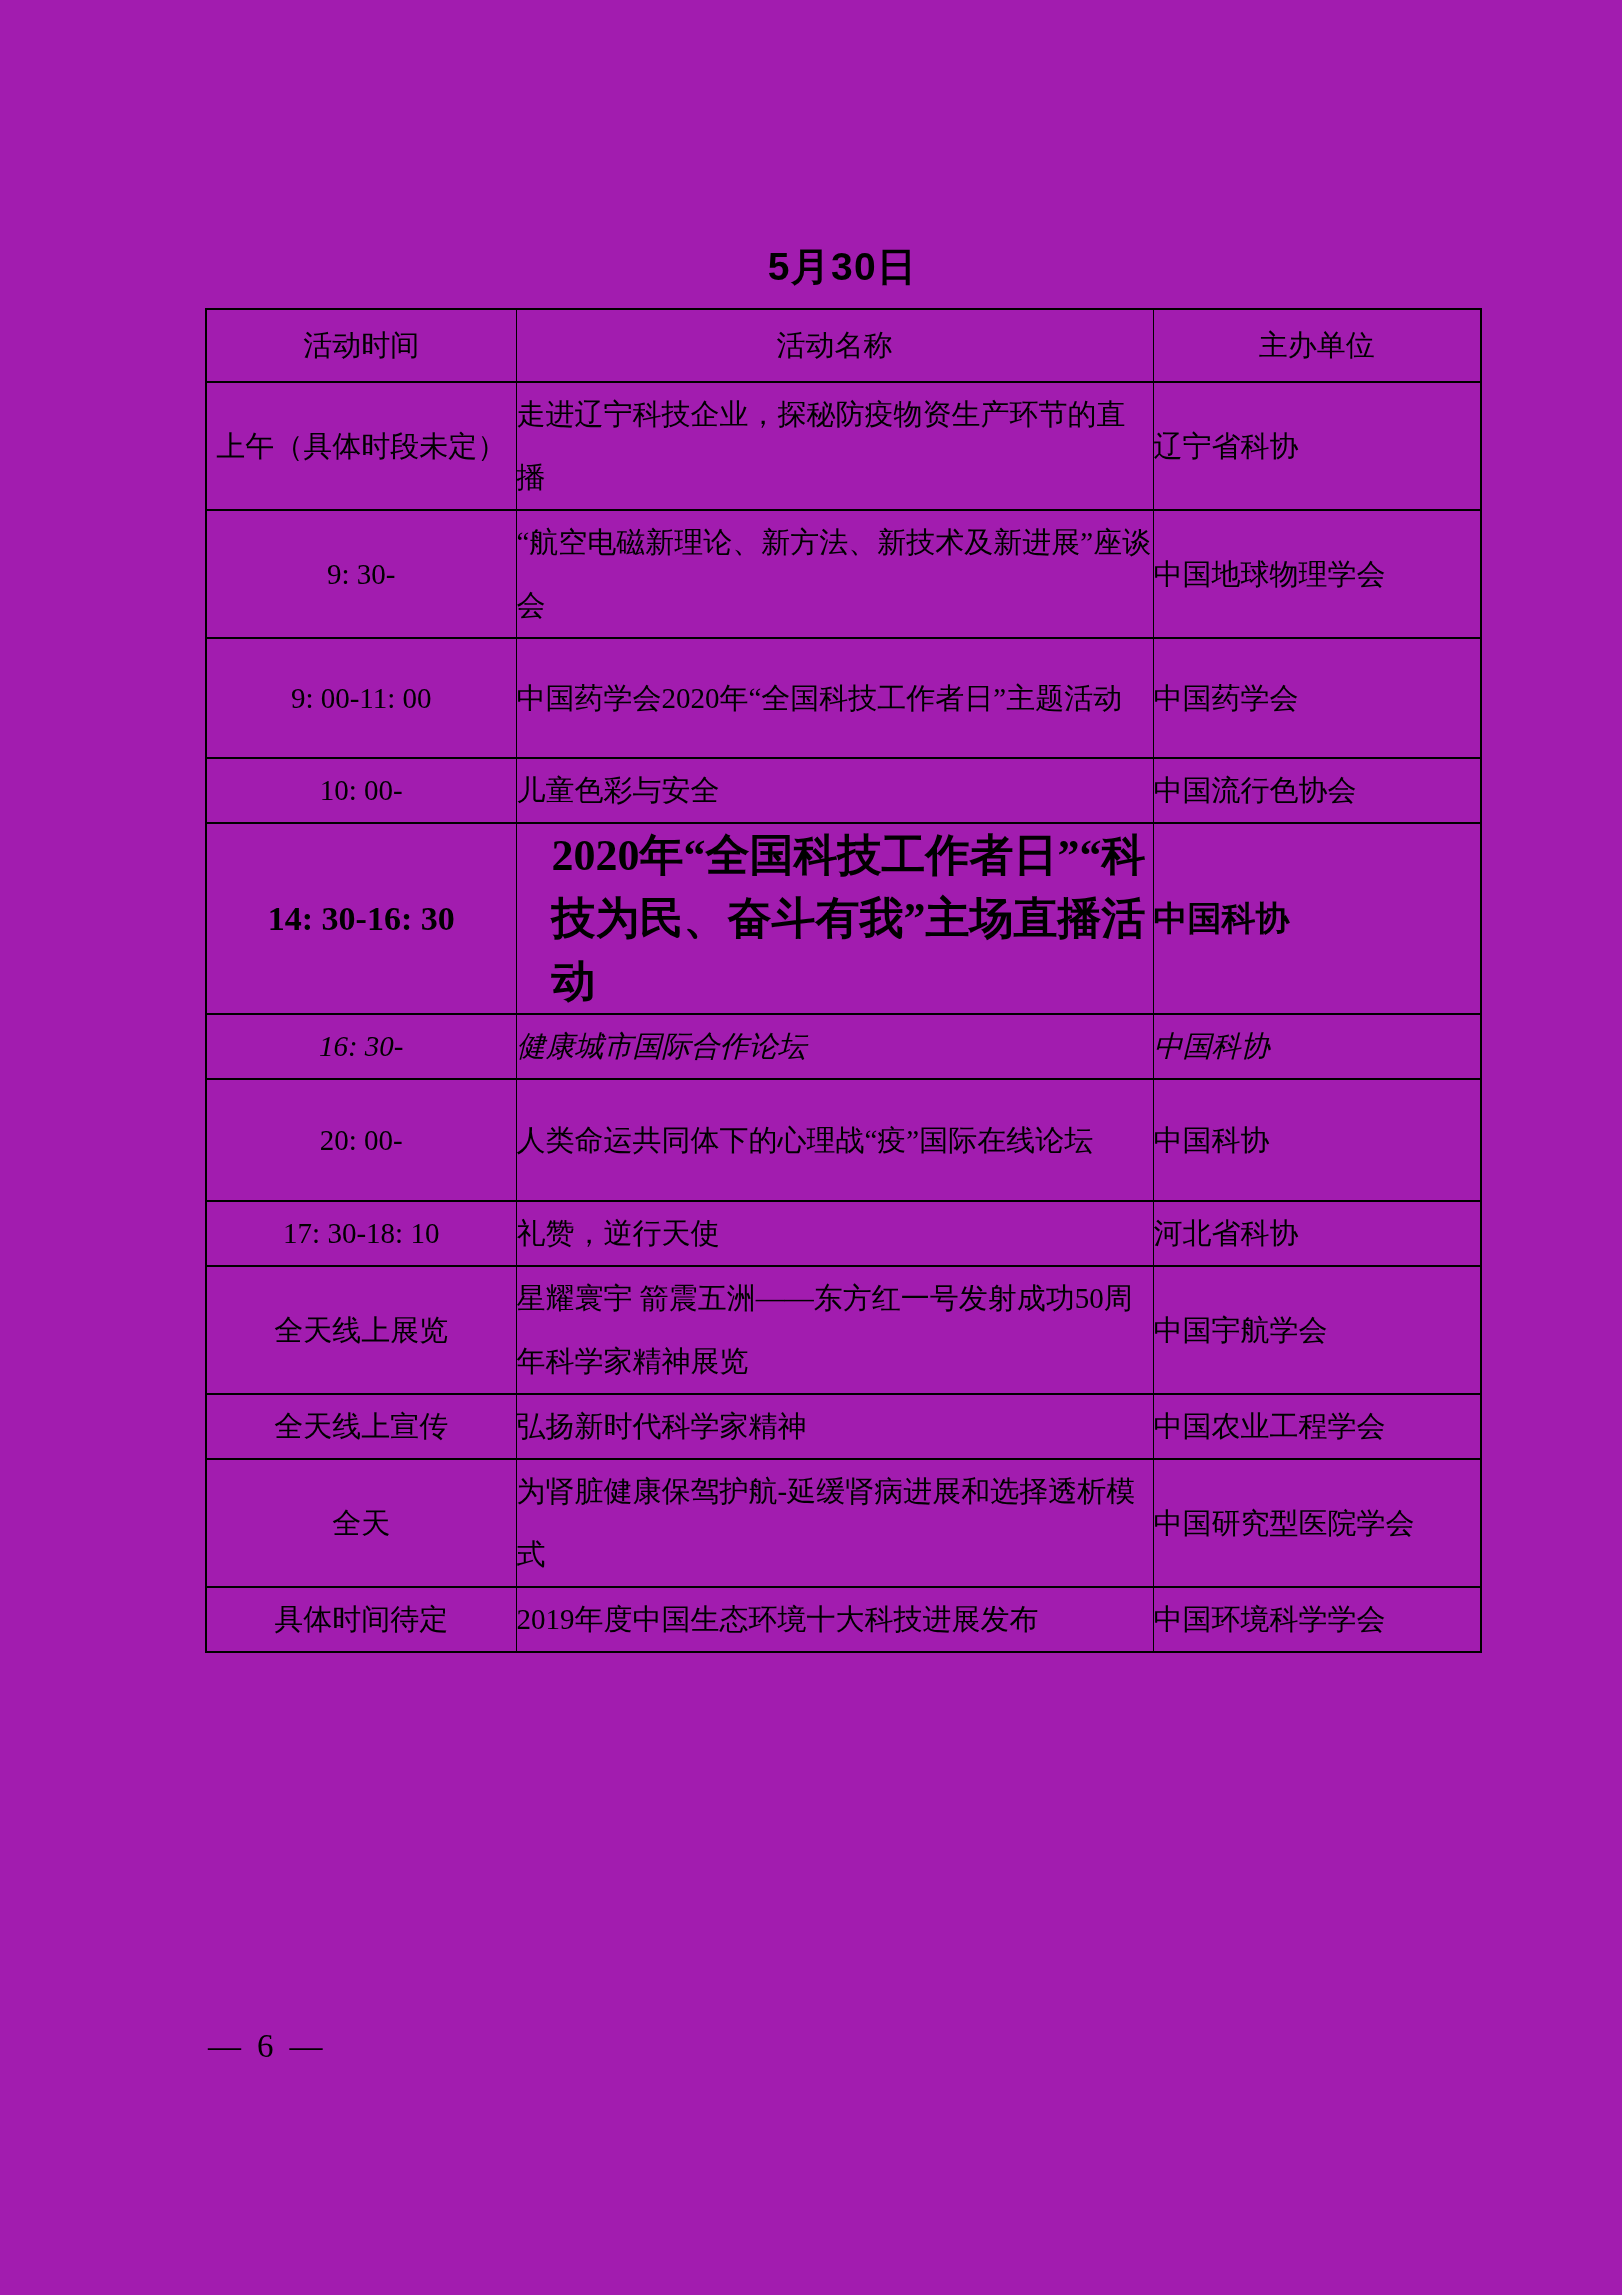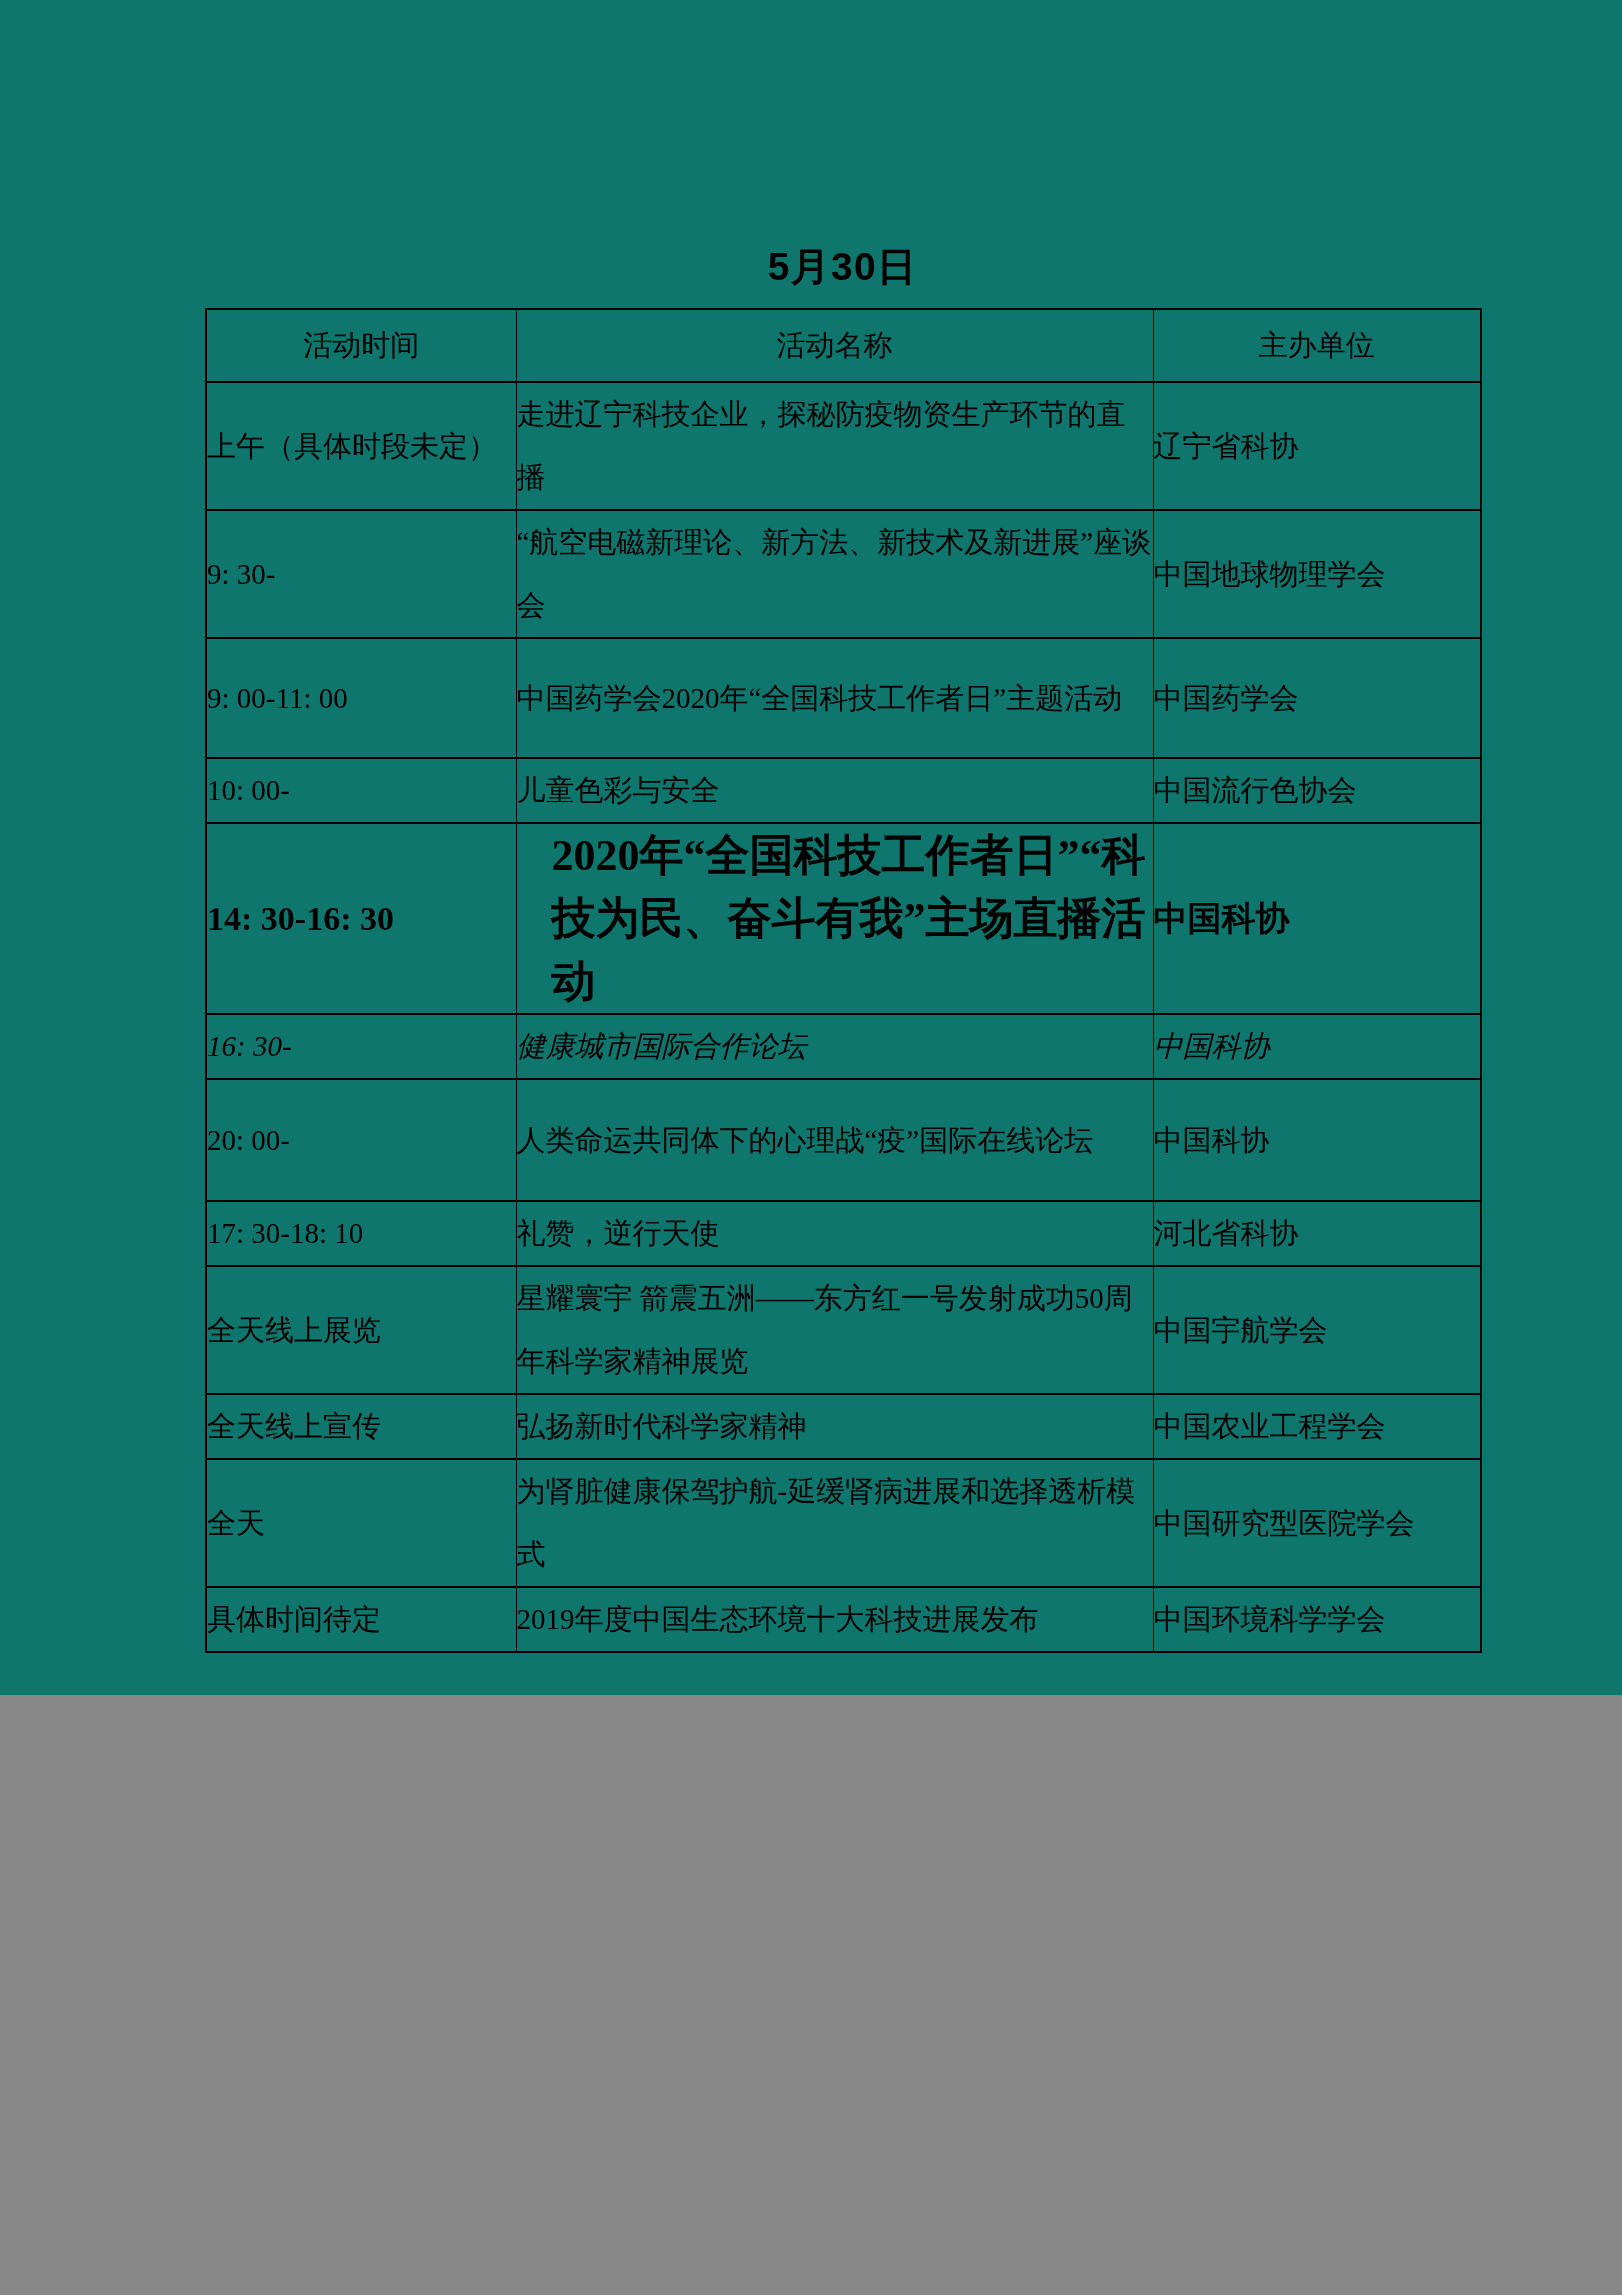--- a/index.html
+++ b/index.html
@@ -1,19 +1,19 @@
 <!DOCTYPE html>
 <html style="font-size:10.5px"><head>
 <meta charset="utf-8">
 <style>
   html,body{margin:0;padding:0;background:#888;}
   .page{
     position:relative;
-    width:1623px;height:1695px;
-    background:#0f766e;
+    width:1623px;height:2295px;
+    background:#a21caf;
     font-family:"Liberation Serif","DejaVu Serif",serif;
     color:#000;
   }
   .doc-title{
     position:absolute;
     left:205px;top:243px;width:1275px;
     text-align:center;
     font-family:"Liberation Sans","DejaVu Sans",sans-serif;
     font-weight:bold;
     font-size:39px;line-height:47px;
@@ -37,21 +37,21 @@
     padding:0;
     overflow:hidden;
   }
   table.schedule{border:2.6px solid #000;}
   th.hdr{
     font-size:31px;
     font-weight:normal;
     text-align:center;
     font-family:"Liberation Sans","DejaVu Sans",sans-serif;
   }
-  td.time{padding:0 5.2px;}
+  td.time{text-align:center;padding:0 5.2px;}
   td.name{text-align:left;padding:0 14.4px 0 18.3px;}
   td.host{text-align:left;padding:0 7.9px 0 14.4px;}
   tr.emph td{font-weight:bold;}
   tr.emph td.name{font-size:44px;padding-left:35px;}
   tr.emph td.time{font-size:34px;}
   tr.emph td.host{font-size:34px;}
   
   tr.hr0{height:73px;}
   tr.hr1{height:122px;}
   tr.hr2{height:122px;}

